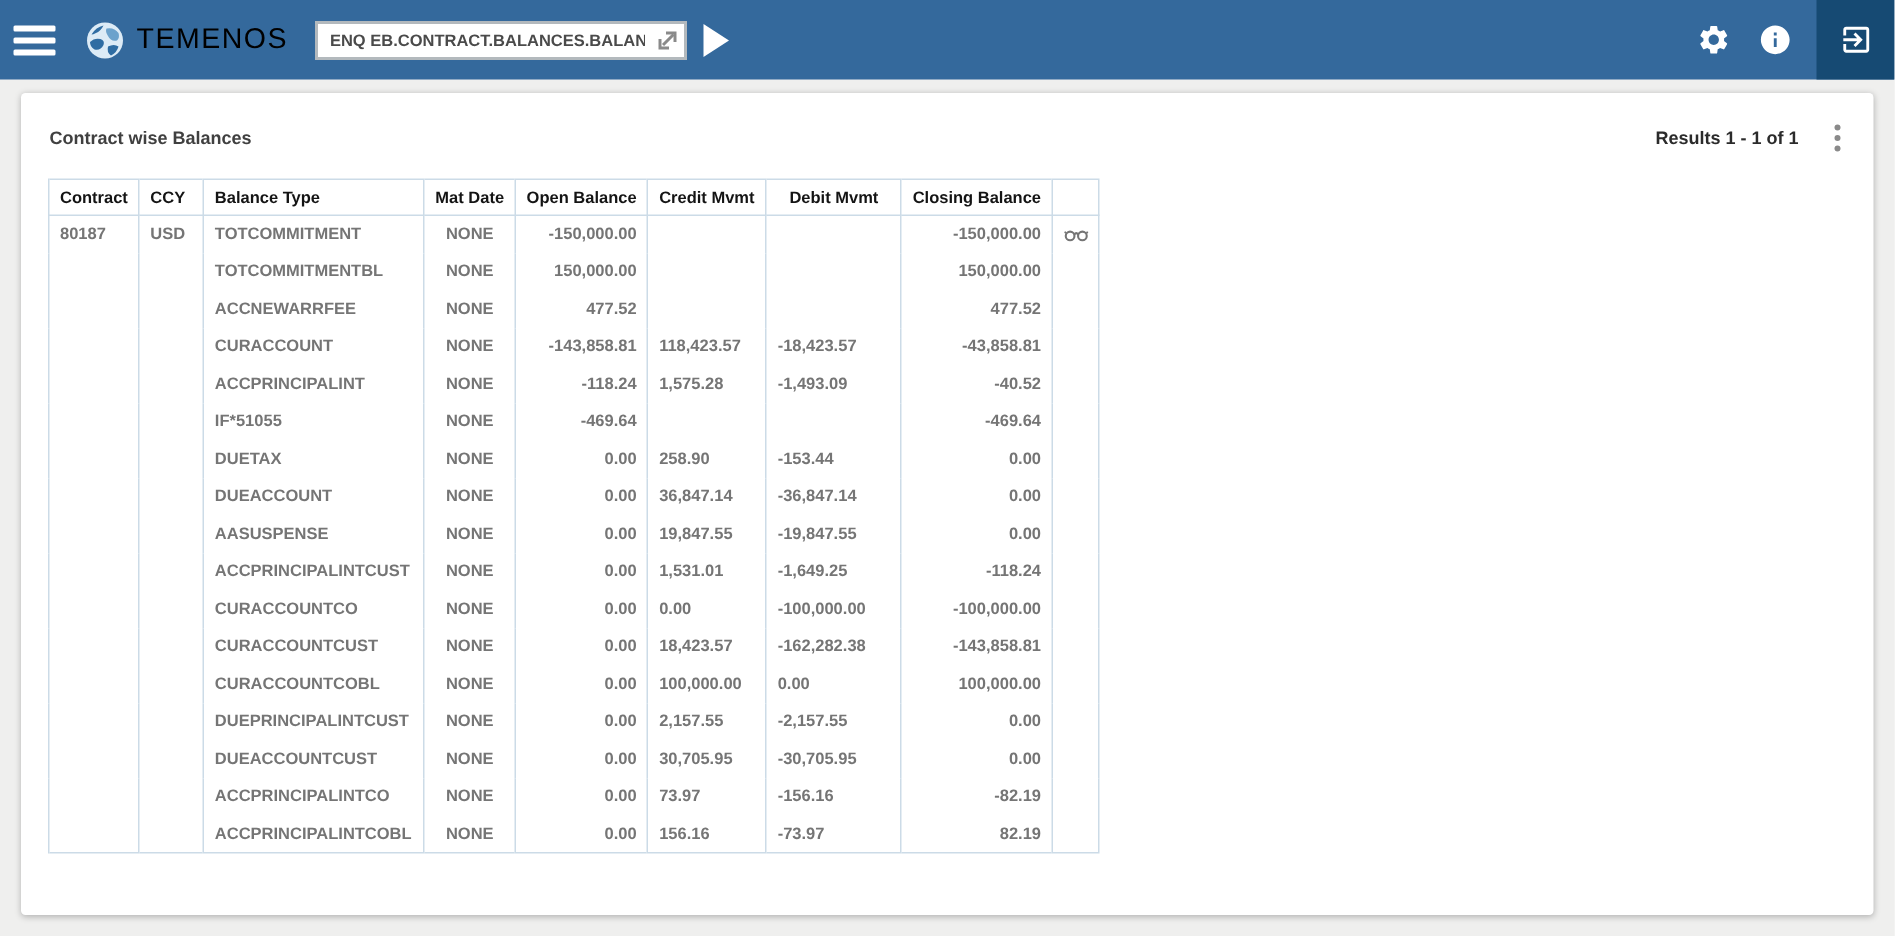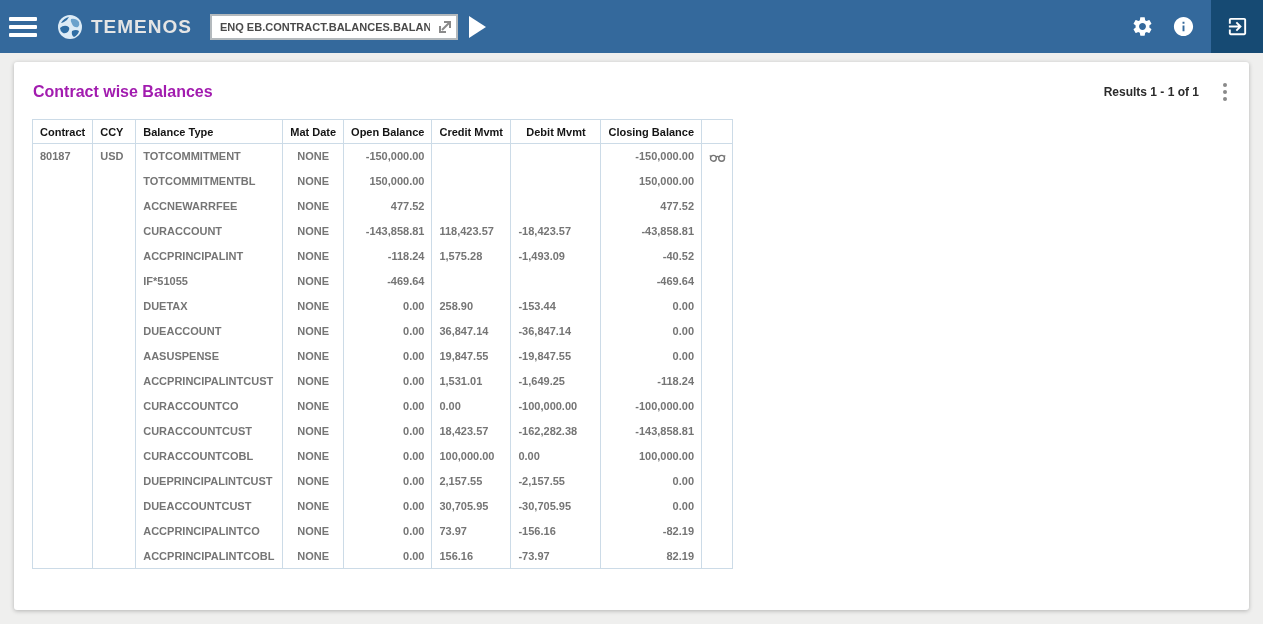--- a/index.html
+++ b/index.html
@@ -5,40 +5,40 @@
   * { margin:0; padding:0; box-sizing:border-box; }
   html,body { width:1263px; height:624px; overflow:hidden;
     font-family:"Liberation Sans", sans-serif; background:#efefee; }
 
   
   .topbar { height:53px; background:#34699c; display:flex; align-items:center; }
   .menu-btn { width:28px; margin-left:9px; cursor:pointer; }
   .menu-btn span { display:block; height:4px; background:#fff; border-radius:1px; margin:4px 0; }
   .brand { display:flex; align-items:center; margin-left:20px; cursor:pointer; }
   .brand svg { width:26px; height:26px; }
-  .brand-text { color:#e5e5e5; font-size:19px; letter-spacing:1px; margin-left:8px; font-weight:700; }
+  .brand-text { color:#000000; font-size:19px; letter-spacing:1px; margin-left:8px; font-weight:400; }
   .cmd-wrap { position:relative; margin-left:18px; }
   .cmd-input { width:248px; height:26px; border:2px solid #b3b9bd; background:#fff;
     font-family:"Liberation Sans", sans-serif; font-size:11px; font-weight:bold; color:#4a4a4a;
     padding:0 26px 0 8px; outline:none; }
   .launch-ic { position:absolute; right:5px; top:5px; width:16px; height:16px; cursor:pointer; }
   .run-btn { margin-left:11px; width:0; height:0; border-left:17px solid #fff;
     border-top:11px solid transparent; border-bottom:11px solid transparent; cursor:pointer; }
   .topbar .spacer { flex:1; }
   .top-ic { width:23px; height:23px; cursor:pointer; }
   .gear-ic { margin-right:18px; }
   .info-ic { margin-right:16px; }
   .logout-panel { width:52px; height:53px; background:#164a73; display:flex;
     align-items:center; justify-content:center; cursor:pointer; }
 
   
   .card { margin:9px 14px 0 14px; height:548px; background:#fff; border-radius:3px;
     box-shadow:0 1px 4px rgba(0,0,0,.25); }
   .card-toolbar { display:flex; align-items:center; padding:19px 20px 0 19px; }
-  .card-title { color:#a21caf; font-size:16px; font-weight:bold; }
+  .card-title { color:#404040; font-size:12px; font-weight:bold; }
   .card-toolbar .spacer { flex:1; }
   .results-label { color:#2b2b2b; font-size:12px; font-weight:bold; }
   .kebab { margin-left:22px; display:flex; flex-direction:column; gap:3px; cursor:pointer; padding:2px; }
   .kebab i { width:4px; height:4px; border-radius:50%; background:#8a8a8a; display:block; }
 
   
   .tbl-wrap { margin:16px 0 0 18px; }
   table { border-collapse:collapse; table-layout:fixed; border:1px solid #ccdbe7; }
   th, td { border-left:1px solid #ccdbe7; border-right:1px solid #ccdbe7;
     font-size:11px; font-weight:bold; overflow:hidden; white-space:nowrap; }

